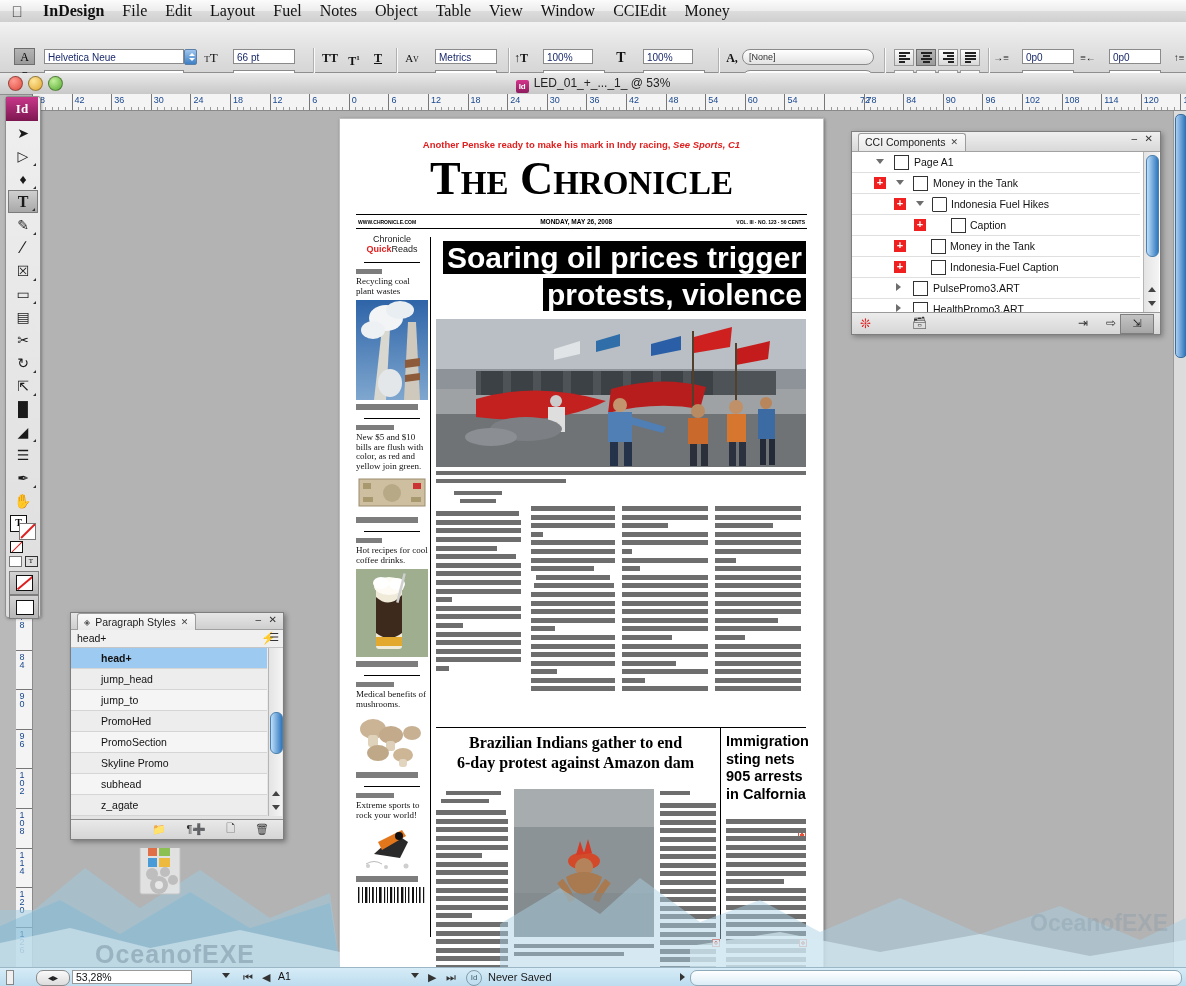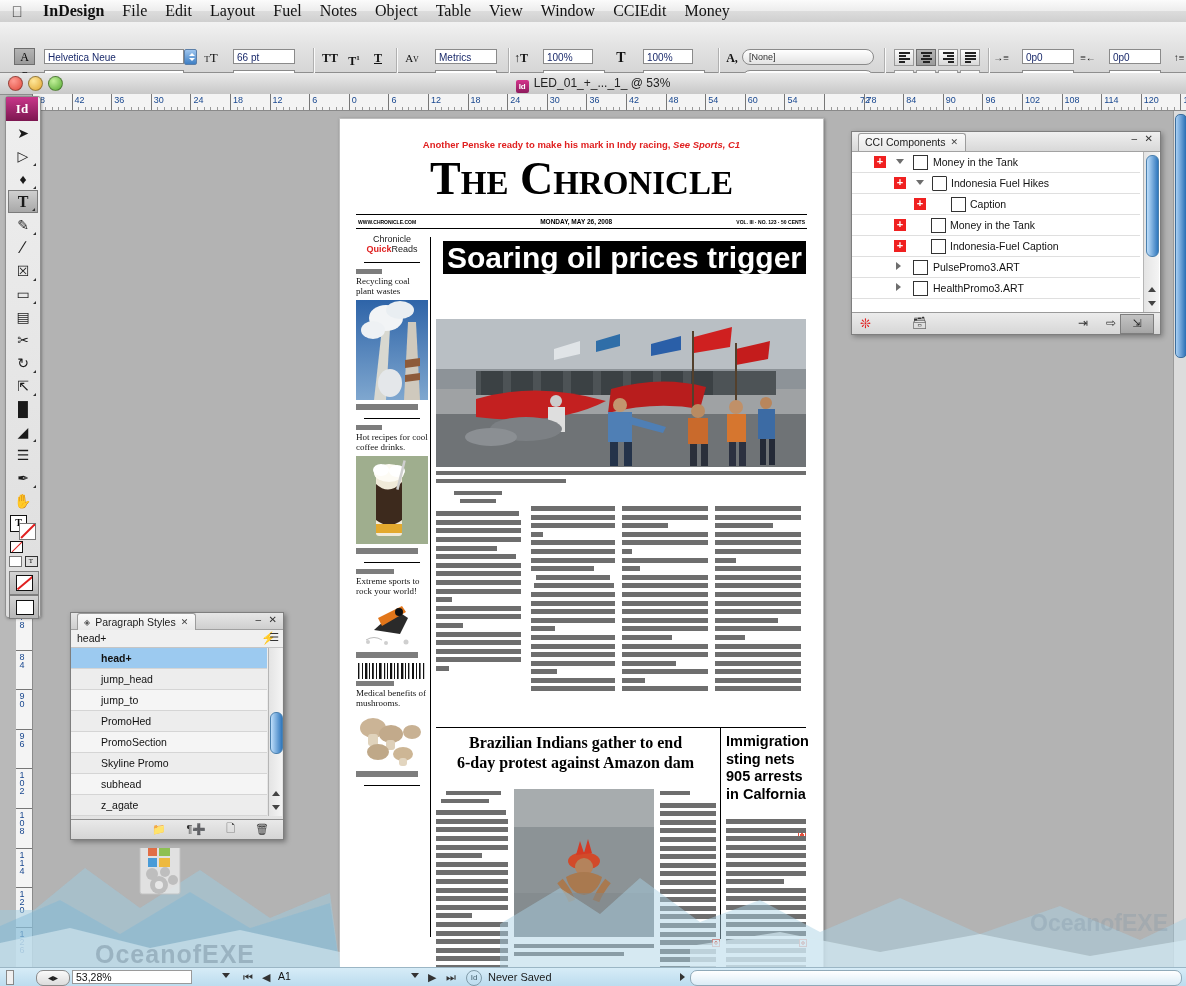--- a/index.html
+++ b/index.html
@@ -486,33 +486,64 @@
           <polygon points="49,75 64,73 64,80 49,82" fill="#8d5b3a"></polygon>
           <ellipse cx="30" cy="18" rx="17" ry="13" fill="#f2f4f6"></ellipse>
           <ellipse cx="44" cy="10" rx="14" ry="9" fill="#e9eef2"></ellipse>
           <ellipse cx="17" cy="30" rx="12" ry="9" fill="#eef1f4"></ellipse>
           <ellipse cx="34" cy="83" rx="12" ry="14" fill="#e4e7ea"></ellipse>
         </svg>
         <div class="qr-bar wide"></div>
         <div class="qr-rule"></div>
       </div>
 
+      <div>
+        <div class="qr-bar w2"></div>
+        <div class="qr-txt">New $5 and $10 bills are flush with color, as red and yellow join green.</div>
+        <svg class="qr-img" width="72" height="34" viewBox="0 0 72 34">
+          <rect x="3" y="4" width="66" height="27" fill="#cdbfa0" stroke="#9b8c6d"></rect>
+          <circle cx="36" cy="18" r="9" fill="#b8a986"></circle>
+          <rect x="7" y="8" width="8" height="6" fill="#a8996f"></rect>
+          <rect x="57" y="8" width="8" height="6" fill="#c33"></rect>
+          <rect x="7" y="22" width="10" height="5" fill="#a8996f"></rect>
+          <rect x="55" y="22" width="10" height="5" fill="#a8996f"></rect>
+        </svg>
+        <div class="qr-bar wide" style="margin-top:8px"></div>
+        <div class="qr-rule"></div>
+      </div>
 
       <div>
         <div class="qr-bar w1"></div>
         <div class="qr-txt">Hot recipes for cool coffee drinks.</div>
         <svg class="qr-img" width="72" height="88" viewBox="0 0 72 88">
           <rect width="72" height="88" fill="#9fae8e"></rect>
           <rect x="20" y="18" width="26" height="62" rx="3" fill="#f0ead9"></rect>
           <path d="M20 28 q13 12 26 -2 v38 q-13 10 -26 0z" fill="#3d2a1d"></path>
           <rect x="20" y="68" width="26" height="9" fill="#e3a92e"></rect>
           <ellipse cx="33" cy="17" rx="15" ry="9" fill="#fdfbf4"></ellipse>
           <ellipse cx="25" cy="14" rx="8" ry="6" fill="#fff"></ellipse>
           <ellipse cx="41" cy="15" rx="8" ry="6" fill="#fff"></ellipse>
           <rect x="44" y="4" width="2.5" height="30" fill="#cfcfcf" transform="rotate(14 45 18)"></rect>
+        </svg>
+        <div class="qr-bar wide"></div>
+        <div class="qr-rule"></div>
+      </div>
+
+      <div>
+        <div class="qr-bar w2"></div>
+        <div class="qr-txt">Medical benefits of mushrooms.</div>
+        <svg class="qr-img" width="72" height="55" viewBox="0 0 72 55">
+          <ellipse cx="17" cy="16" rx="13" ry="10" fill="#cbb496"></ellipse>
+          <rect x="12" y="22" width="10" height="12" rx="3" fill="#e0d3bc"></rect>
+          <ellipse cx="35" cy="22" rx="12" ry="9" fill="#c2aa8b"></ellipse>
+          <rect x="30" y="28" width="9" height="10" rx="3" fill="#ded0b9"></rect>
+          <ellipse cx="56" cy="20" rx="9" ry="7" fill="#c8b193"></ellipse>
+          <ellipse cx="47" cy="42" rx="10" ry="7" fill="#cdb695"></ellipse>
+          <rect x="43" y="46" width="8" height="8" rx="3" fill="#e2d5bf"></rect>
+          <ellipse cx="22" cy="40" rx="11" ry="8" fill="#bfa888"></ellipse>
         </svg>
         <div class="qr-bar wide"></div>
         <div class="qr-rule"></div>
       </div>
 
       <div>
         <div class="qr-bar w2"></div>
         <div class="qr-txt">Extreme sports to rock your world!</div>
         <svg class="qr-img" width="72" height="48" viewBox="0 0 72 48">
           <rect width="72" height="48" fill="#ffffff"></rect>
@@ -542,41 +573,25 @@
             <rect x="45" y="0" width="2.4" height="16"></rect>
               <rect x="49" y="0" width="1" height="16"></rect>
             <rect x="52" y="0" width="1.4" height="16"></rect>
               <rect x="56" y="0" width="2" height="16"></rect>
             <rect x="60" y="0" width="1" height="16"></rect>
               <rect x="63" y="0" width="1.6" height="16"></rect>
             <rect x="67" y="0" width="1.2" height="16"></rect>
           </g>
         </svg>
       </div>
-
-      <div>
-        <div class="qr-bar w2"></div>
-        <div class="qr-txt">Medical benefits of mushrooms.</div>
-        <svg class="qr-img" width="72" height="55" viewBox="0 0 72 55">
-          <ellipse cx="17" cy="16" rx="13" ry="10" fill="#cbb496"></ellipse>
-          <rect x="12" y="22" width="10" height="12" rx="3" fill="#e0d3bc"></rect>
-          <ellipse cx="35" cy="22" rx="12" ry="9" fill="#c2aa8b"></ellipse>
-          <rect x="30" y="28" width="9" height="10" rx="3" fill="#ded0b9"></rect>
-          <ellipse cx="56" cy="20" rx="9" ry="7" fill="#c8b193"></ellipse>
-          <ellipse cx="47" cy="42" rx="10" ry="7" fill="#cdb695"></ellipse>
-          <rect x="43" y="46" width="8" height="8" rx="3" fill="#e2d5bf"></rect>
-          <ellipse cx="22" cy="40" rx="11" ry="8" fill="#bfa888"></ellipse>
-        </svg>
-        <div class="qr-bar wide"></div>
-        <div class="qr-rule"></div>
-      </div>
     </div>
 
     <div id="head1">
       <span>Soaring oil prices trigger</span><br>
+      <span>protests, violence</span>
     </div>
 
     <div id="mainphoto" style="top:200px;height:148px">
       <svg width="370" height="148" viewBox="0 0 370 148" preserveAspectRatio="none">
         <rect width="370" height="148" fill="#9fa2a4"></rect>
         <rect y="0" width="370" height="52" fill="#b9bfc4"></rect>
         <rect y="50" width="370" height="20" fill="#8d9398"></rect>
         <rect y="95" width="370" height="53" fill="#6f7376"></rect>
 
         <rect x="40" y="52" width="300" height="24" fill="#4d5356"></rect>
@@ -1170,20 +1185,25 @@
     <span class="abs" style="right:7px;top:1px;font-size:10px;color:#333;">✕</span>
     <div class="ptab" style="top:1px;">
       <span>CCI Components</span>
       <span style="font-size:9px;color:#444">✕</span>
     </div>
     <span class="abs" style="right:5px;top:19px;font-size:11px;color:#333;">☰</span>
   </div>
 
   <div class="tree">
     <div class="trow">
+      <span class="tri" style="left:24px"></span>
+      <span class="ticon" style="left:42px"></span>
+      <span class="tlabel" style="left:62px">Page A1</span>
+    </div>
+    <div class="trow">
       <span class="plusbox" style="left:22px">+</span>
       <span class="tri" style="left:44px"></span>
       <span class="ticon" style="left:61px"></span>
       <span class="tlabel" style="left:81px">Money in the Tank</span>
     </div>
     <div class="trow">
       <span class="plusbox" style="left:42px">+</span>
       <span class="tri" style="left:64px"></span>
       <span class="ticon" style="left:80px;border-radius:1px;"></span>
       <span class="tlabel" style="left:99px">Indonesia Fuel Hikes</span>

